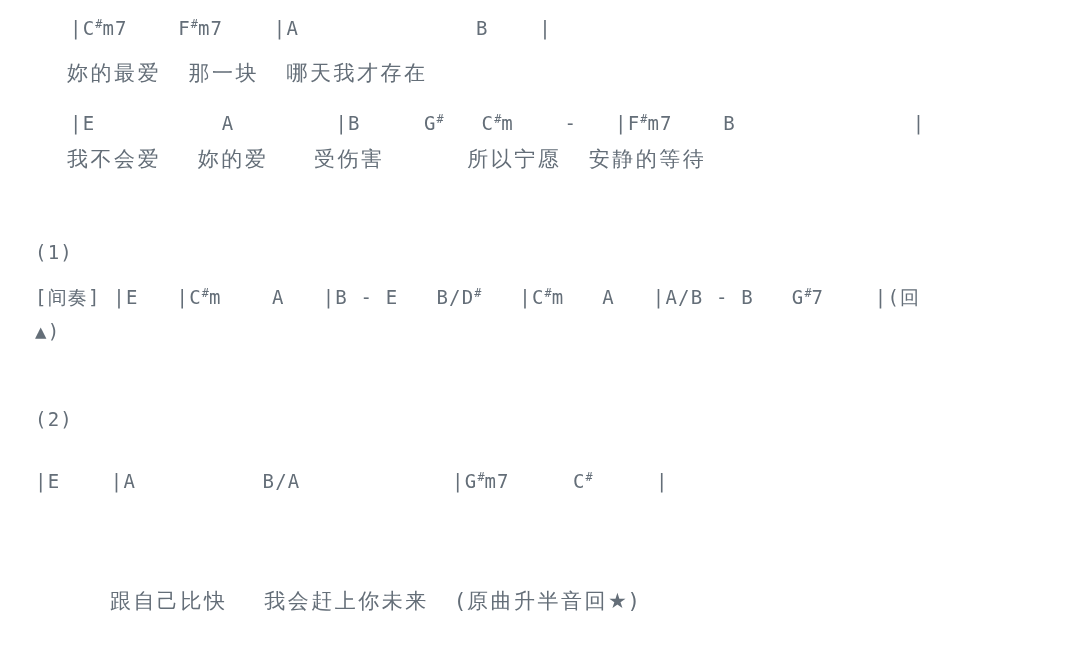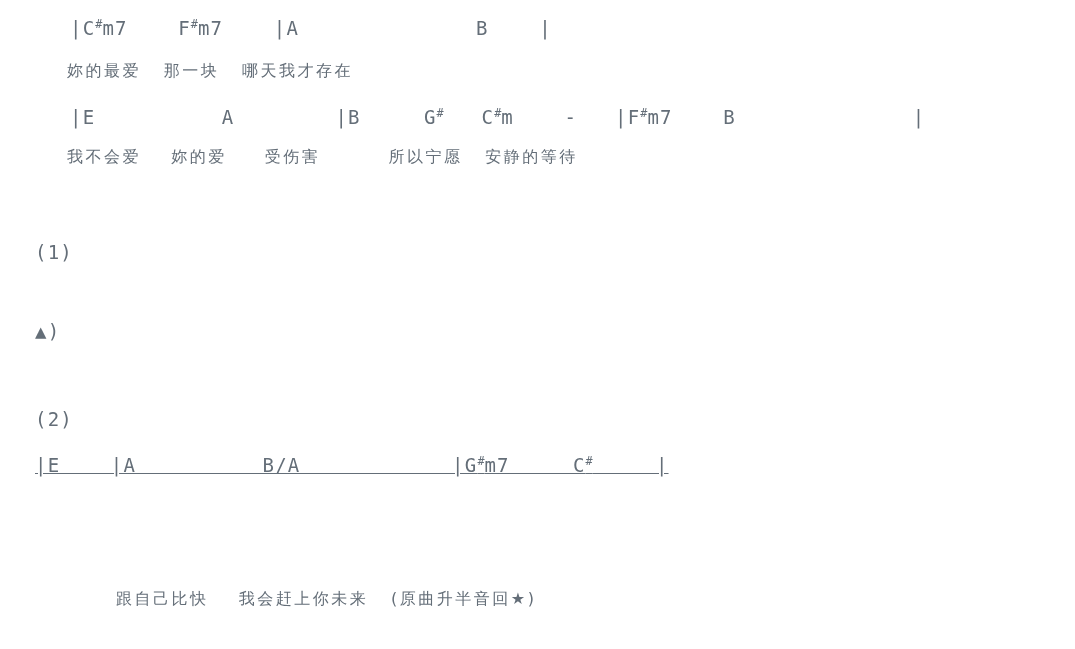--- a/index.html
+++ b/index.html
@@ -29,51 +29,52 @@
     color: #646e78;
     line-height: 1.1;
   }
   .mono {
     font-family: "DejaVu Sans Mono", "Liberation Mono", monospace;
     font-size: 19px;
     letter-spacing: 1.2px;
   }
   .lyric {
     font-family: "DejaVu Sans", "Liberation Sans", sans-serif;
-    font-size: 16px;
+    font-size: 21px;
     letter-spacing: 2.5px;
   }
   sup {
     font-size: 0.62em;
     vertical-align: super;
     letter-spacing: 0;
   }
   .blk {
     position: absolute;
   }
 </style>
 </head>
 <body>
 
 <div class="sheet">
 
   <div class="line mono blk" style="left:70px; top:18px;">|C<sup>#</sup>m7    F<sup>#</sup>m7    |A              B    |</div>
 
   <div class="line lyric blk" style="left:67px; top:62px;">妳的最爱   那一块   哪天我才存在</div>
 
-  <div class="line mono blk" style="left:70px; top:107px;">|E          A        |B     G<sup>#</sup>   C<sup>#</sup>m    -   |F<sup>#</sup>m7    B              |</div>
+  <div class="line mono blk" style="left:70px; top:113px;">|E          A        |B     G<sup>#</sup>   C<sup>#</sup>m    -   |F<sup>#</sup>m7    B              |</div>
 
   <div class="line lyric blk" style="left:67px; top:148px;">我不会爱    妳的爱     受伤害         所以宁愿   安静的等待</div>
 
   <div class="line mono blk" style="left:35px; top:242px;">(1)</div>
 
+  <div class="line mono blk" style="left:35px; top:287px;">[间奏] |E   |C<sup>#</sup>m    A   |B - E   B/D<sup>#</sup>   |C<sup>#</sup>m   A   |A/B - B   G<sup>#</sup>7    |(回</div>
 
   <div class="line mono blk" style="left:35px; top:321px;">▲)</div>
 
   <div class="line mono blk" style="left:35px; top:409px;">(2)</div>
 
-  <div class="line mono blk" style="left:35px; top:455px;text-decoration:underline;">|E    |A          B/A            |G<sup>#</sup>m7     C<sup>#</sup>     |</div>
+  <div class="line mono blk" style="left:35px; top:471px;">|E    |A          B/A            |G<sup>#</sup>m7     C<sup>#</sup>     |</div>
 
 
 
-  <div class="line lyric blk" style="left:110px; top:590px;margin-left:6px;">跟自己比快    我会赶上你未来   (原曲升半音回★)</div>
+  <div class="line lyric blk" style="left:110px; top:590px;">跟自己比快    我会赶上你未来   (原曲升半音回★)</div>
 
 </div>
 
 </body></html>

